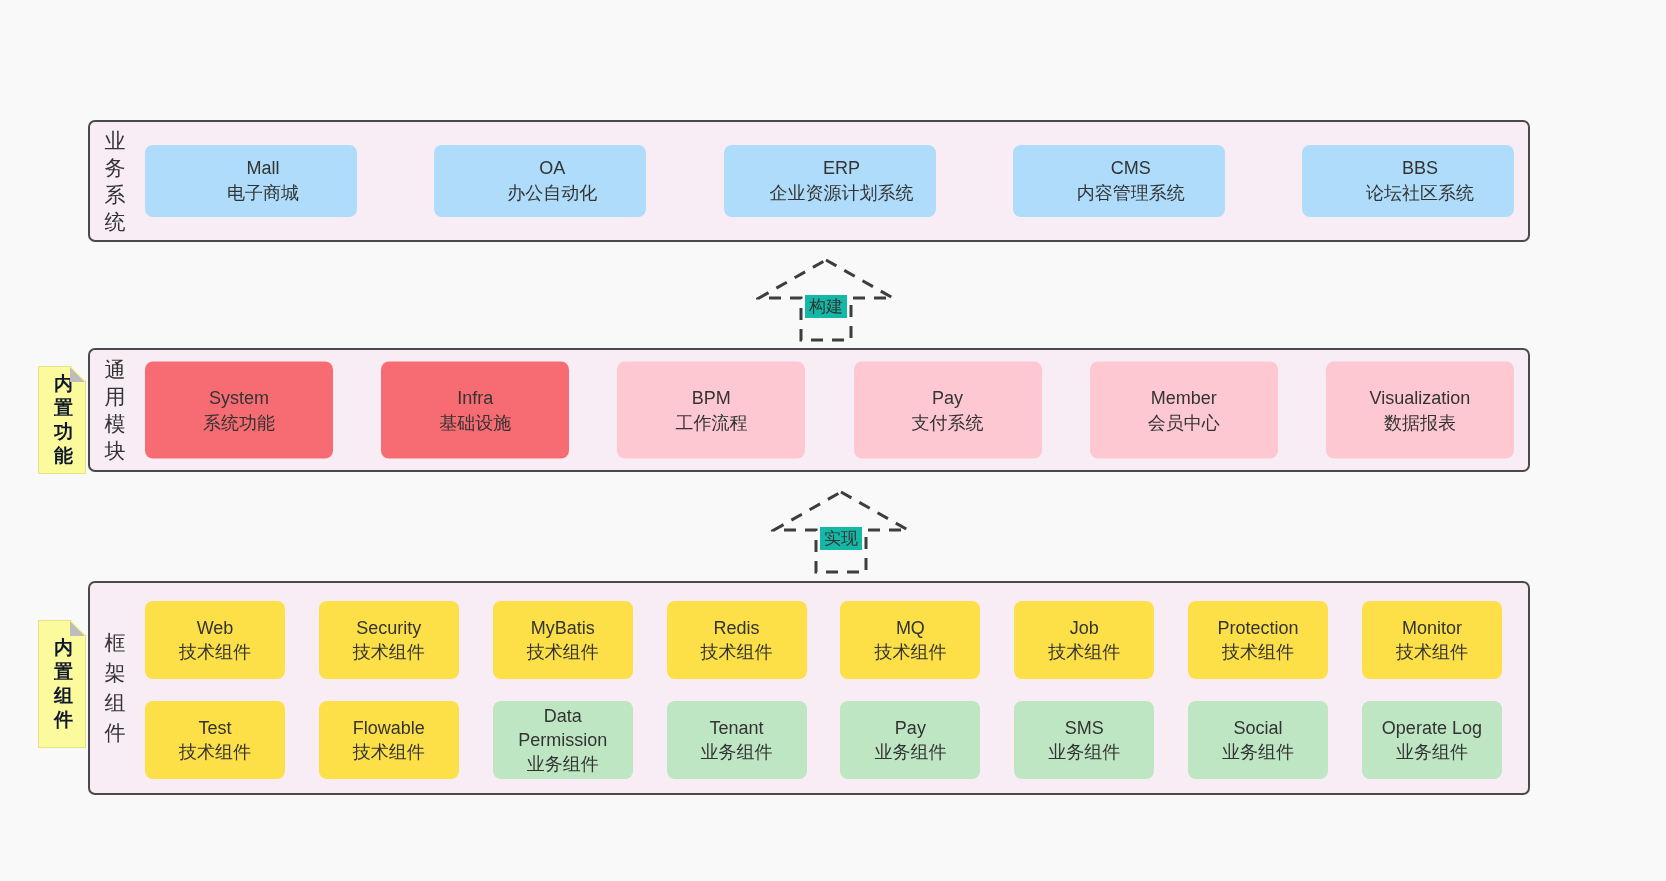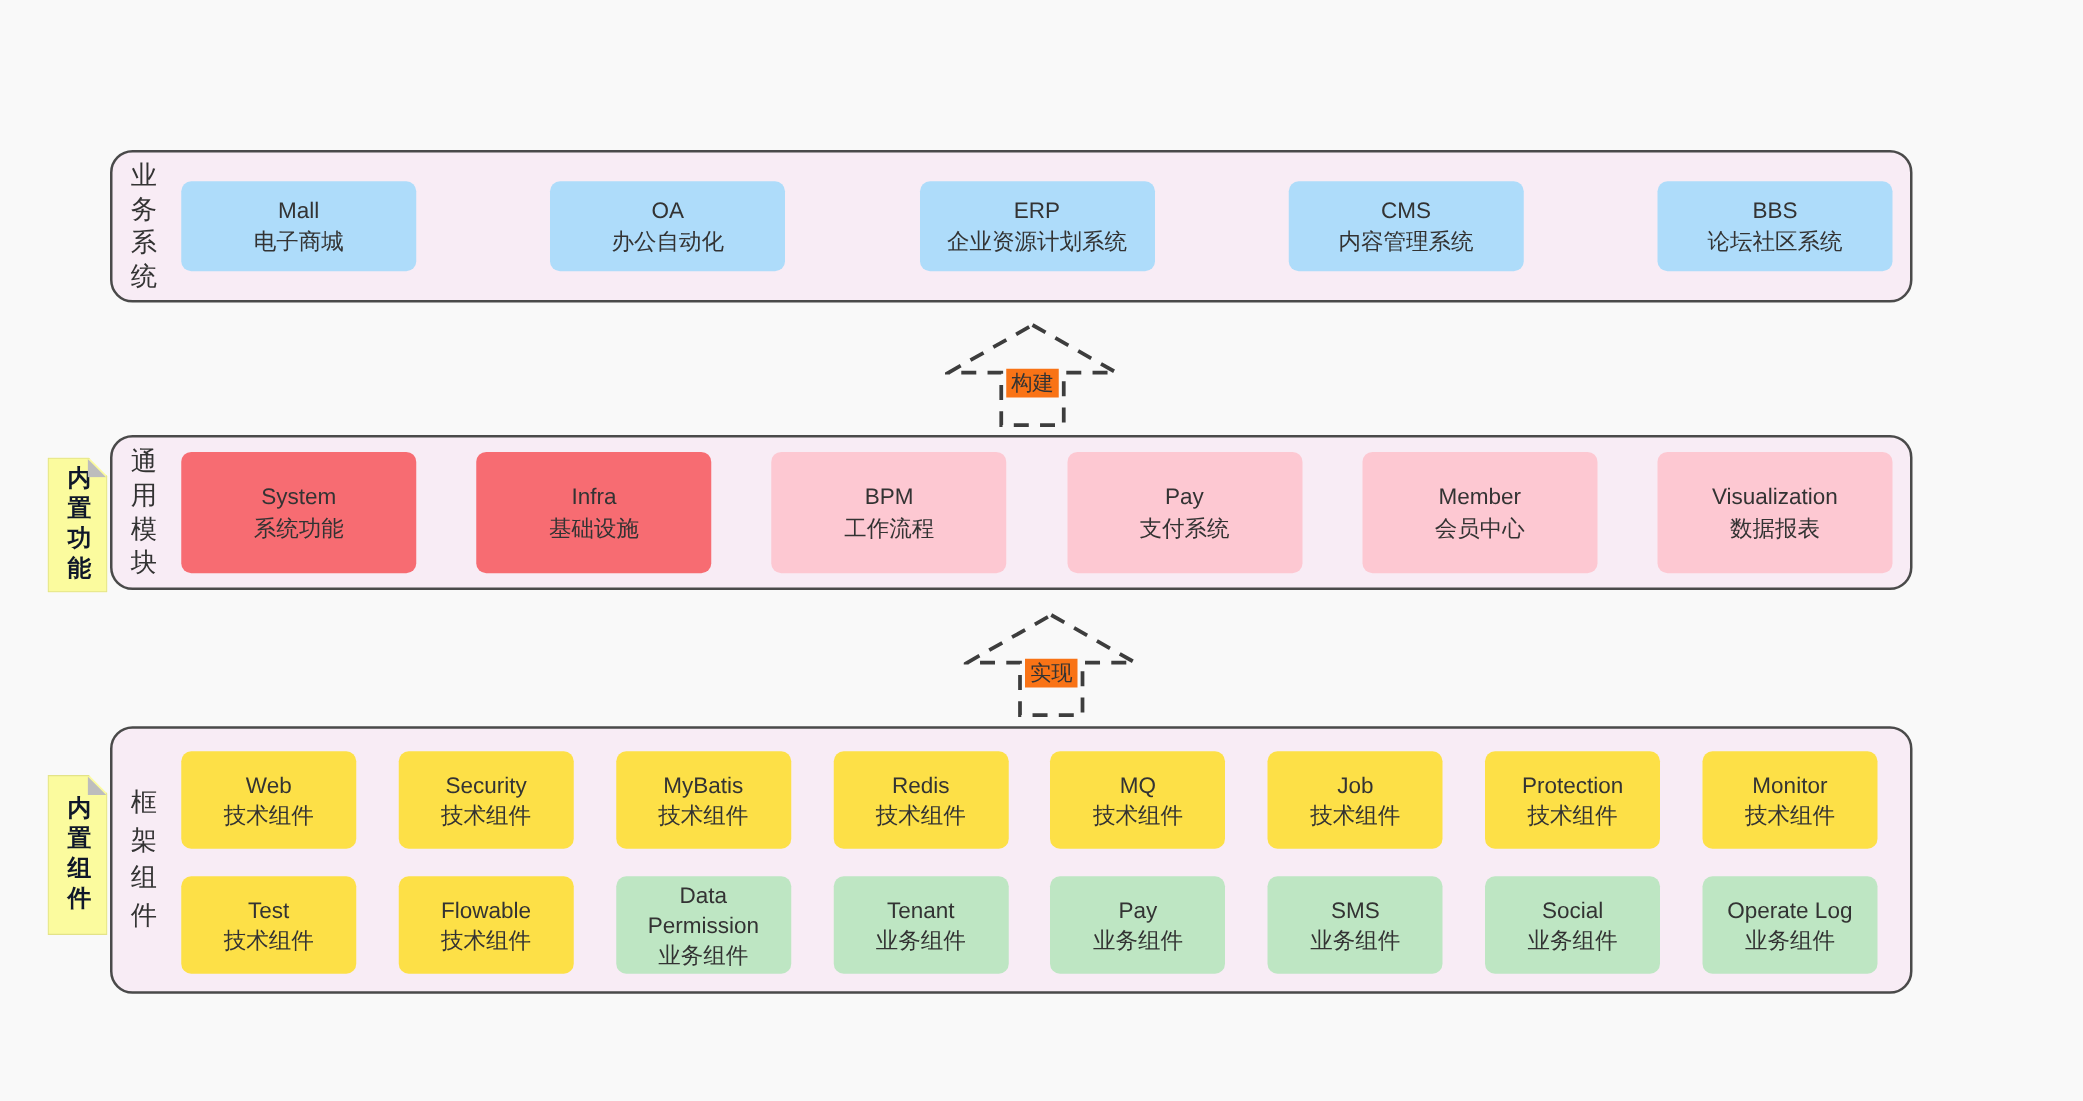--- a/index.html
+++ b/index.html
@@ -8,21 +8,21 @@
     background:#f9f9f9;
     position:relative;
     overflow:hidden;
     font-family:"Liberation Sans","DejaVu Sans",sans-serif;
     color:#333;
   }
   .panel {
     position:absolute;
     background:#f8ecf5;
     border:2px solid #4a4a4a;
-    border-radius:18px;
+    border-radius:7px;
     box-sizing:border-box;
   }
   #business  { left:88px; top:120px; width:1442px; height:122px; }
   #modules   { left:88px; top:348px; width:1442px; height:124px; }
   #framework { left:88px; top:581px; width:1442px; height:214px; }
 
   .vlabel {
     position:absolute; left:12px; top:50%; transform:translateY(-50%);
     width:26px; word-break:break-all; text-align:center;
     font-size:21px; line-height:27px; color:#333;
@@ -48,31 +48,31 @@
   .box {
     border-radius:8px;
     display:flex; flex-direction:column;
     align-items:center; justify-content:center;
     text-align:center;
   }
   .box .t, .box .s { font-size:18px; line-height:25px; }
   .row8 .box .t, .row8 .box .s { line-height:24px; }
   .row8 .box .t { max-width:120px; }
 
-  .c-blue   { background:#aedcfa; }
+  .c-blue   { background:#aedcfa;padding-left:24px; }
   .c-red    { background:#f76c72; }
   .c-pink   { background:#fdc8d2; }
   .c-gdark  { background:#fde047; }
   .c-glight { background:#bee6c3; }
 
   .arrow { position:absolute; width:140px; height:86px; }
   .arrow svg { display:block; }
   .arrow-label {
     position:absolute; left:50%; top:38px; transform:translateX(-50%);
-    background:#f97316; padding:0 4px;
+    background:#14b8a6; padding:0 4px;
     font-size:17px; color:#333; white-space:nowrap;
   }
   #arrow1 { left:756px; top:257px; }
   #arrow2 { left:771px; top:489px; }
 
   .note {
     position:absolute; left:38px; width:48px;
     background:#fbfb9e;
     border:1px solid #e3e388;
     box-sizing:border-box;

